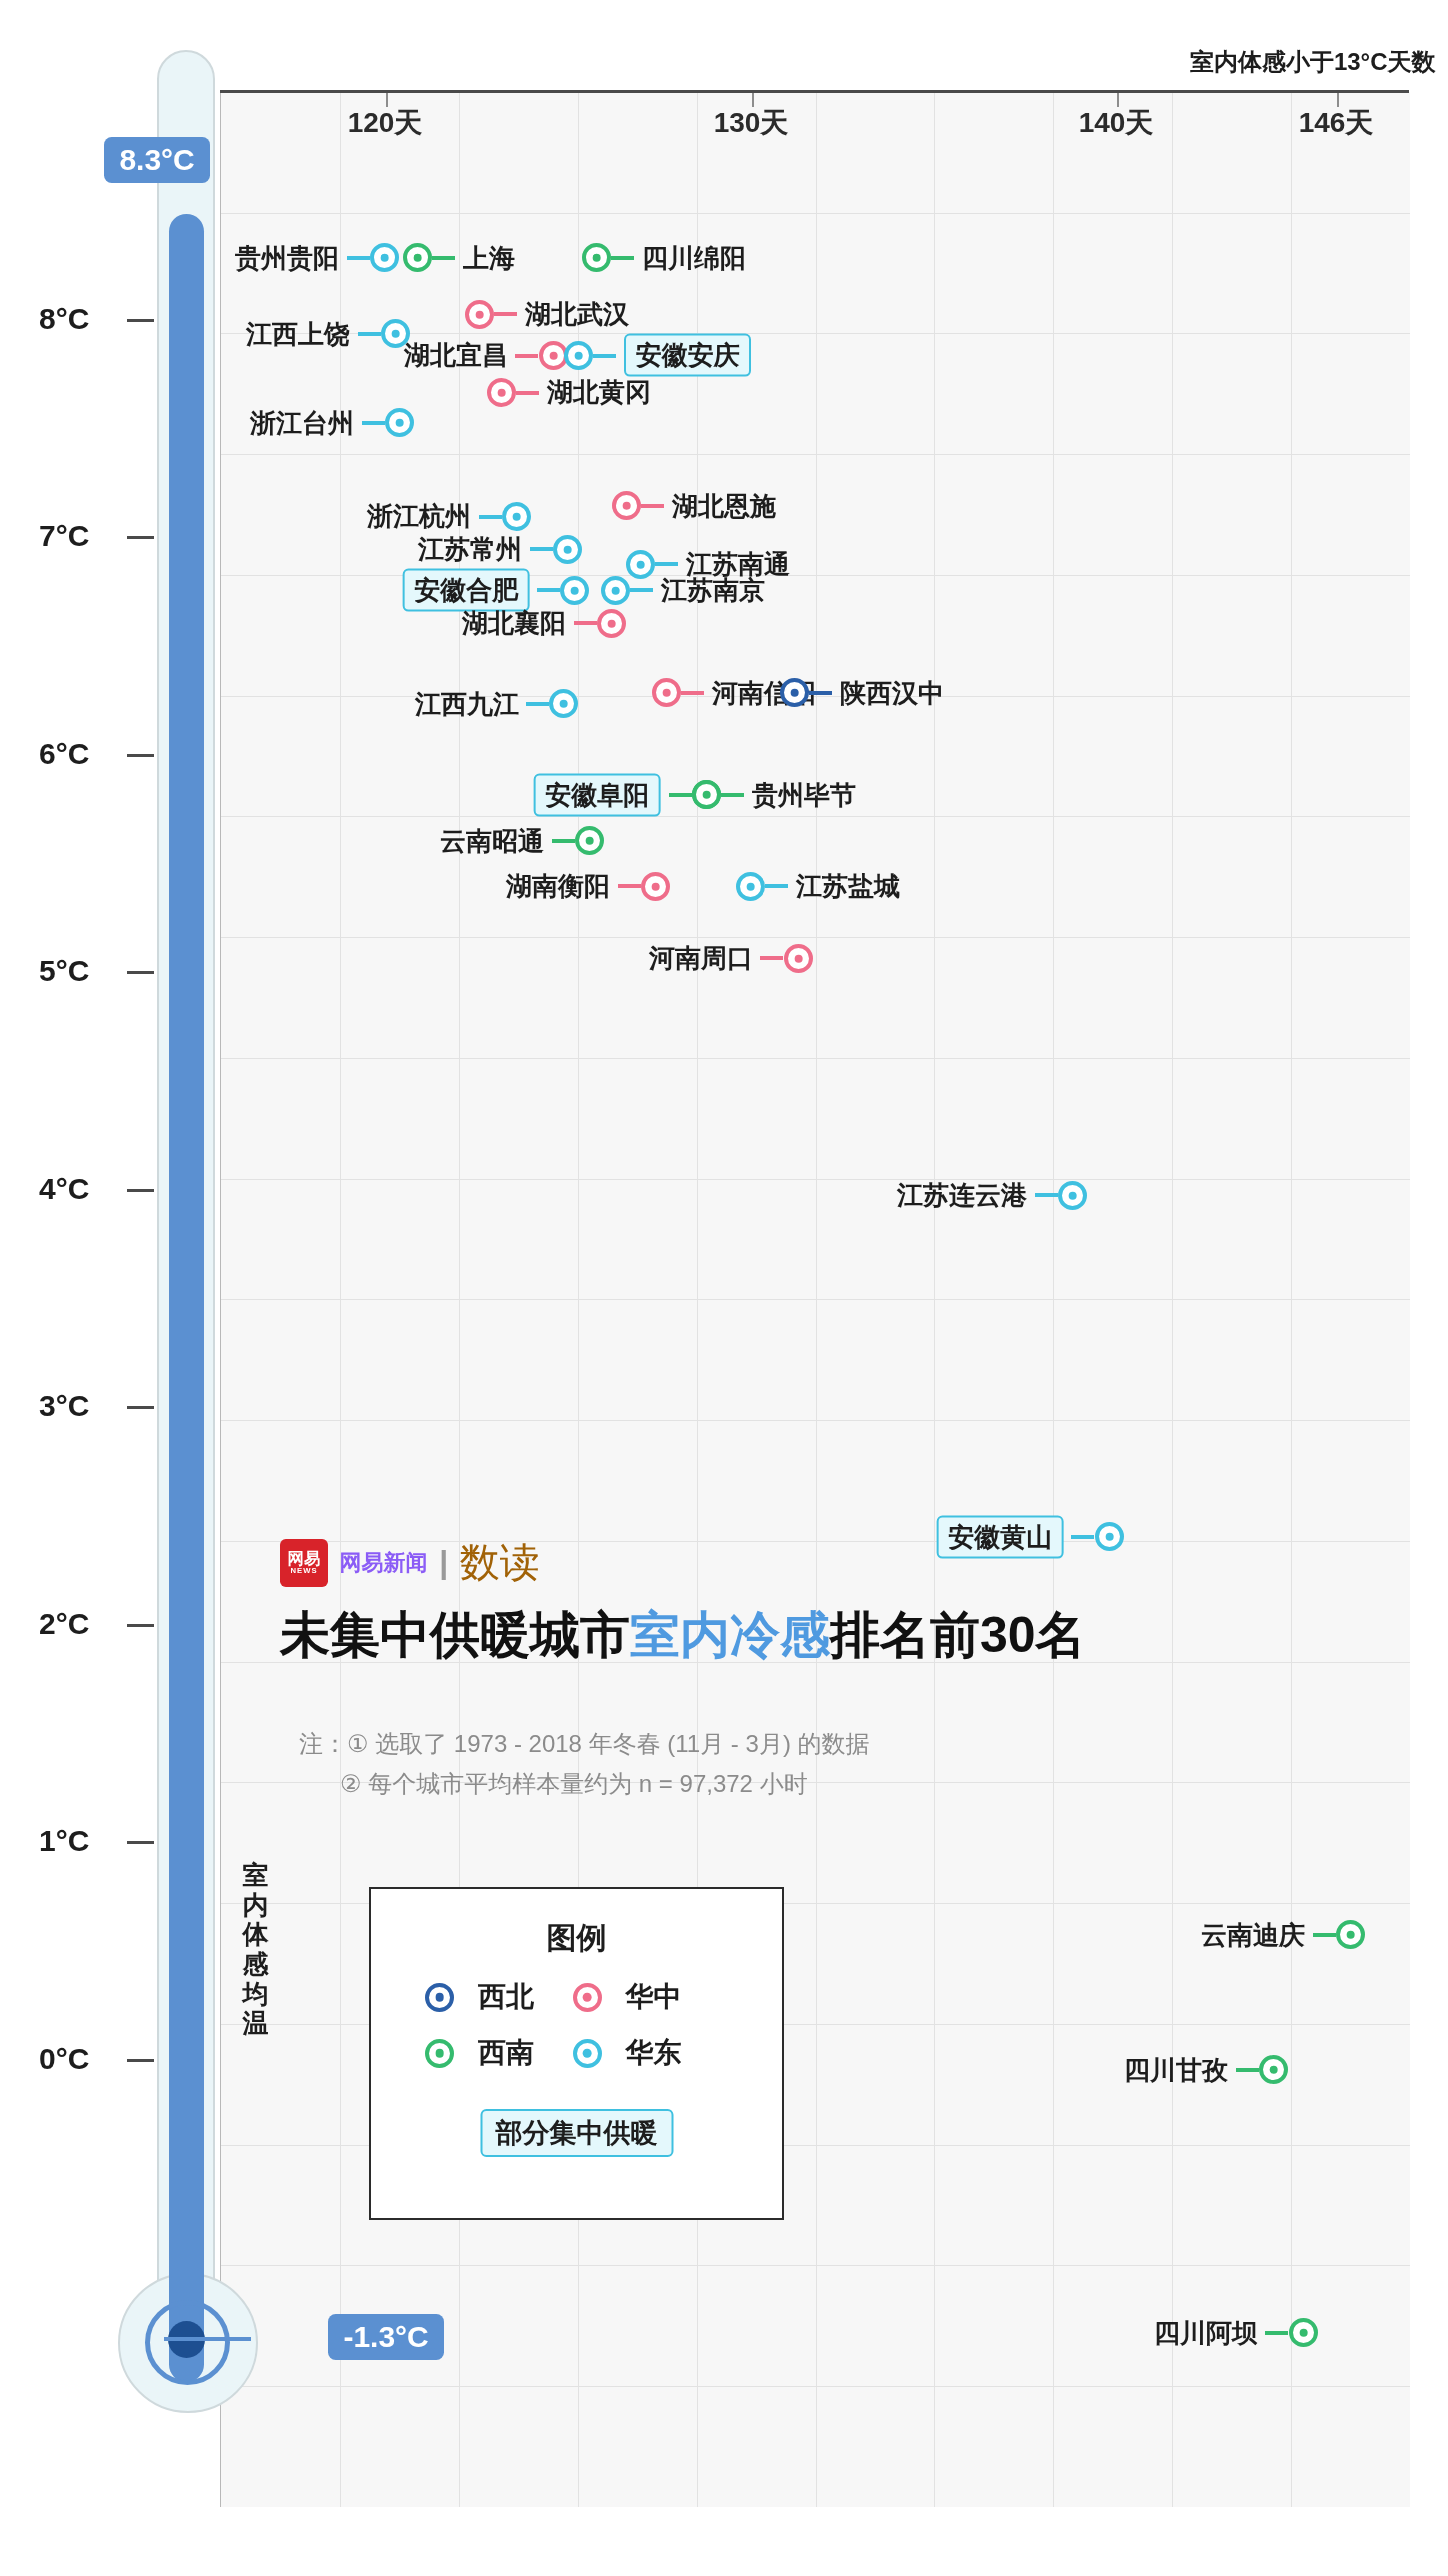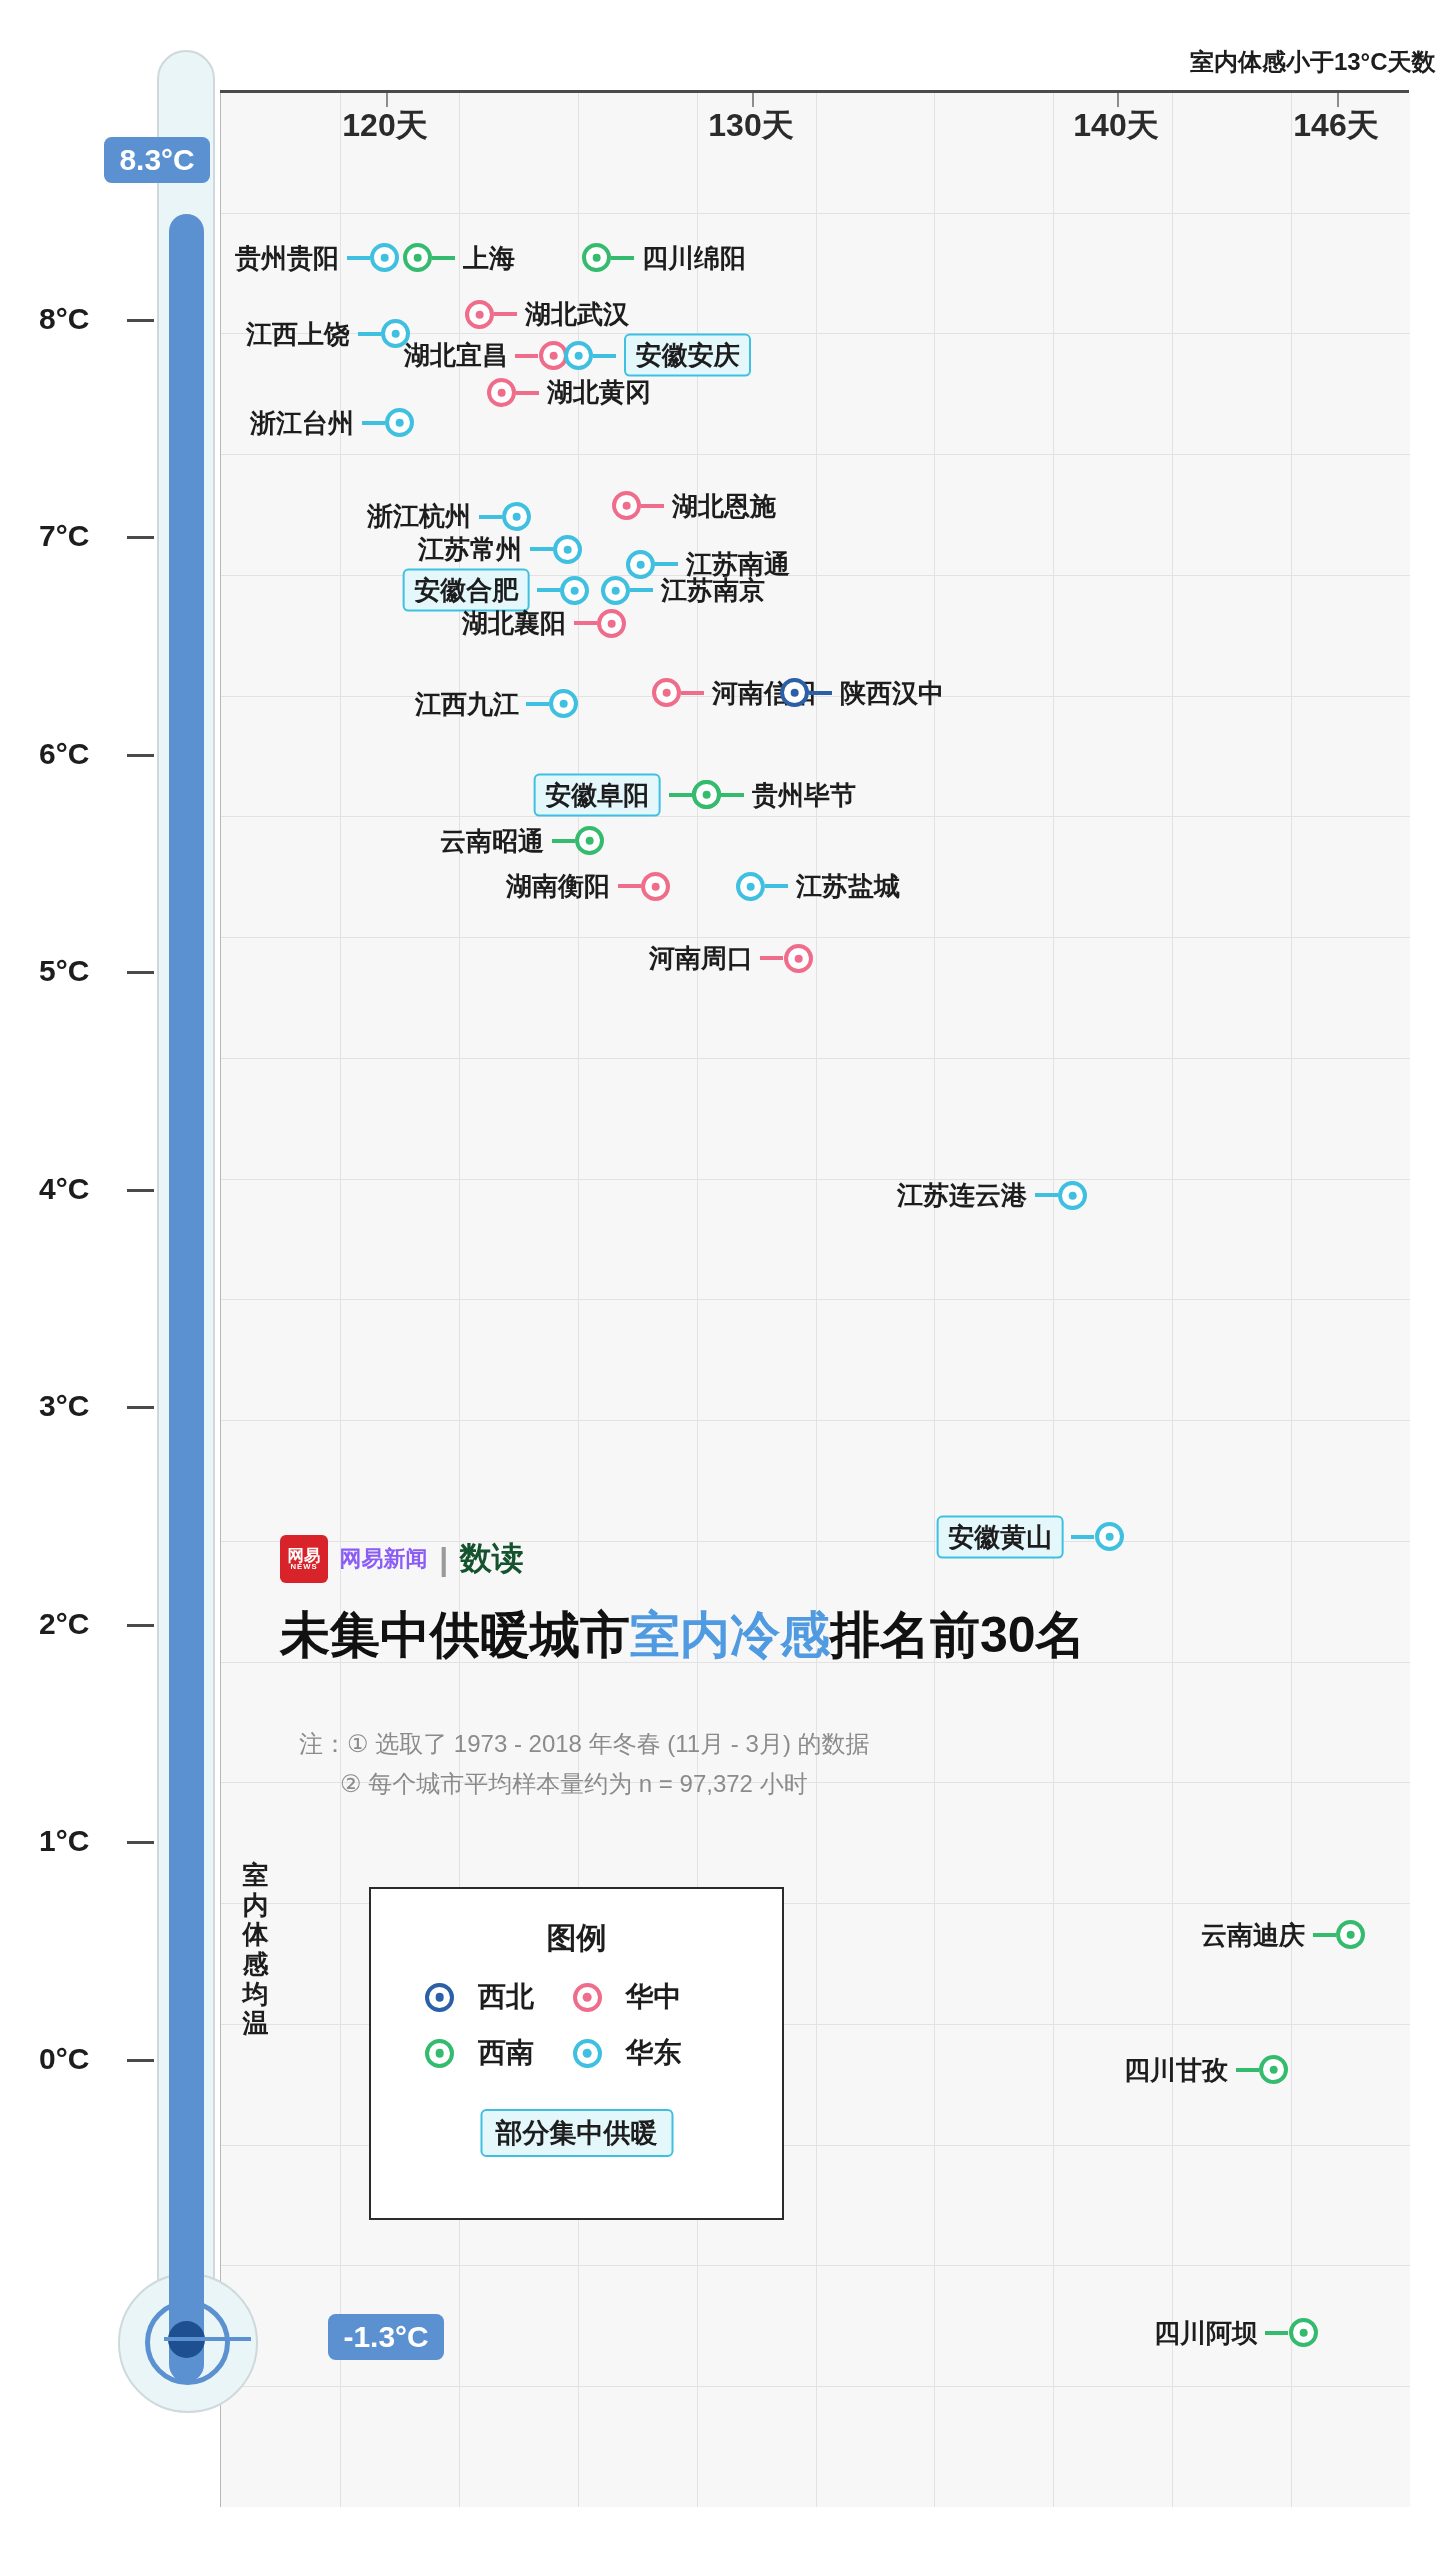--- a/index.html
+++ b/index.html
@@ -22,21 +22,21 @@
   }
   .gridv{position:absolute;top:0;bottom:0;width:1px;background:#e2e2e2;}
   .gridh{position:absolute;left:0;right:0;height:1px;background:#e2e2e2;}
 
   .toptick{position:absolute;top:0;width:1.9px;height:15.4px;background:#8d8d8d;}
   .topaxis{
     position:absolute;left:220px;top:90px;width:1189px;height:2.9px;background:#4a4a4a;
   }
   .toplabel{
     position:absolute;top:104px;
-    font-size:32px;font-weight:bold;color:#2b2b2b;
+    font-size:28px;font-weight:bold;color:#2b2b2b;
     transform:translateX(-50%);
     white-space:nowrap;
   }
   .axis-title{
     position:absolute;right:13.5px;top:46px;
     font-size:24px;font-weight:bold;color:#1d1d1d;white-space:nowrap;
   }
 
   
   .therm-tube{
@@ -125,21 +125,21 @@
   .brand{position:absolute;left:280px;top:1535px;display:flex;align-items:center;gap:11.6px;}
   .brand-logo{
     width:48px;height:48px;background:#d8232a;border-radius:5.8px;
     color:#fff;font-size:16.4px;font-weight:bold;
     display:flex;align-items:center;justify-content:center;line-height:1;
     flex-direction:column;
   }
   .brand-logo small{font-size:7.7px;letter-spacing:1px;}
   .brand-text{font-size:22px;font-weight:bold;color:#8b5cf6;}
   .brand-sep{color:#9a9a9a;font-size:32px;font-weight:bold;}
-  .brand-text2{font-size:32px;font-weight:bold;color:#14532d;}
+  .brand-text2{font-size:40px;font-weight:normal;color:#a16207;}
 
   .headline{
     position:absolute;left:280px;top:1602px;
     font-size:50px;font-weight:bold;color:#111;white-space:nowrap;
   }
   .headline .hl{color:#4f9ae0;}
   .source{
     position:absolute;left:282px;top:1675px;
     font-size:26px;color:#3a3a3a;white-space:nowrap;
   }

